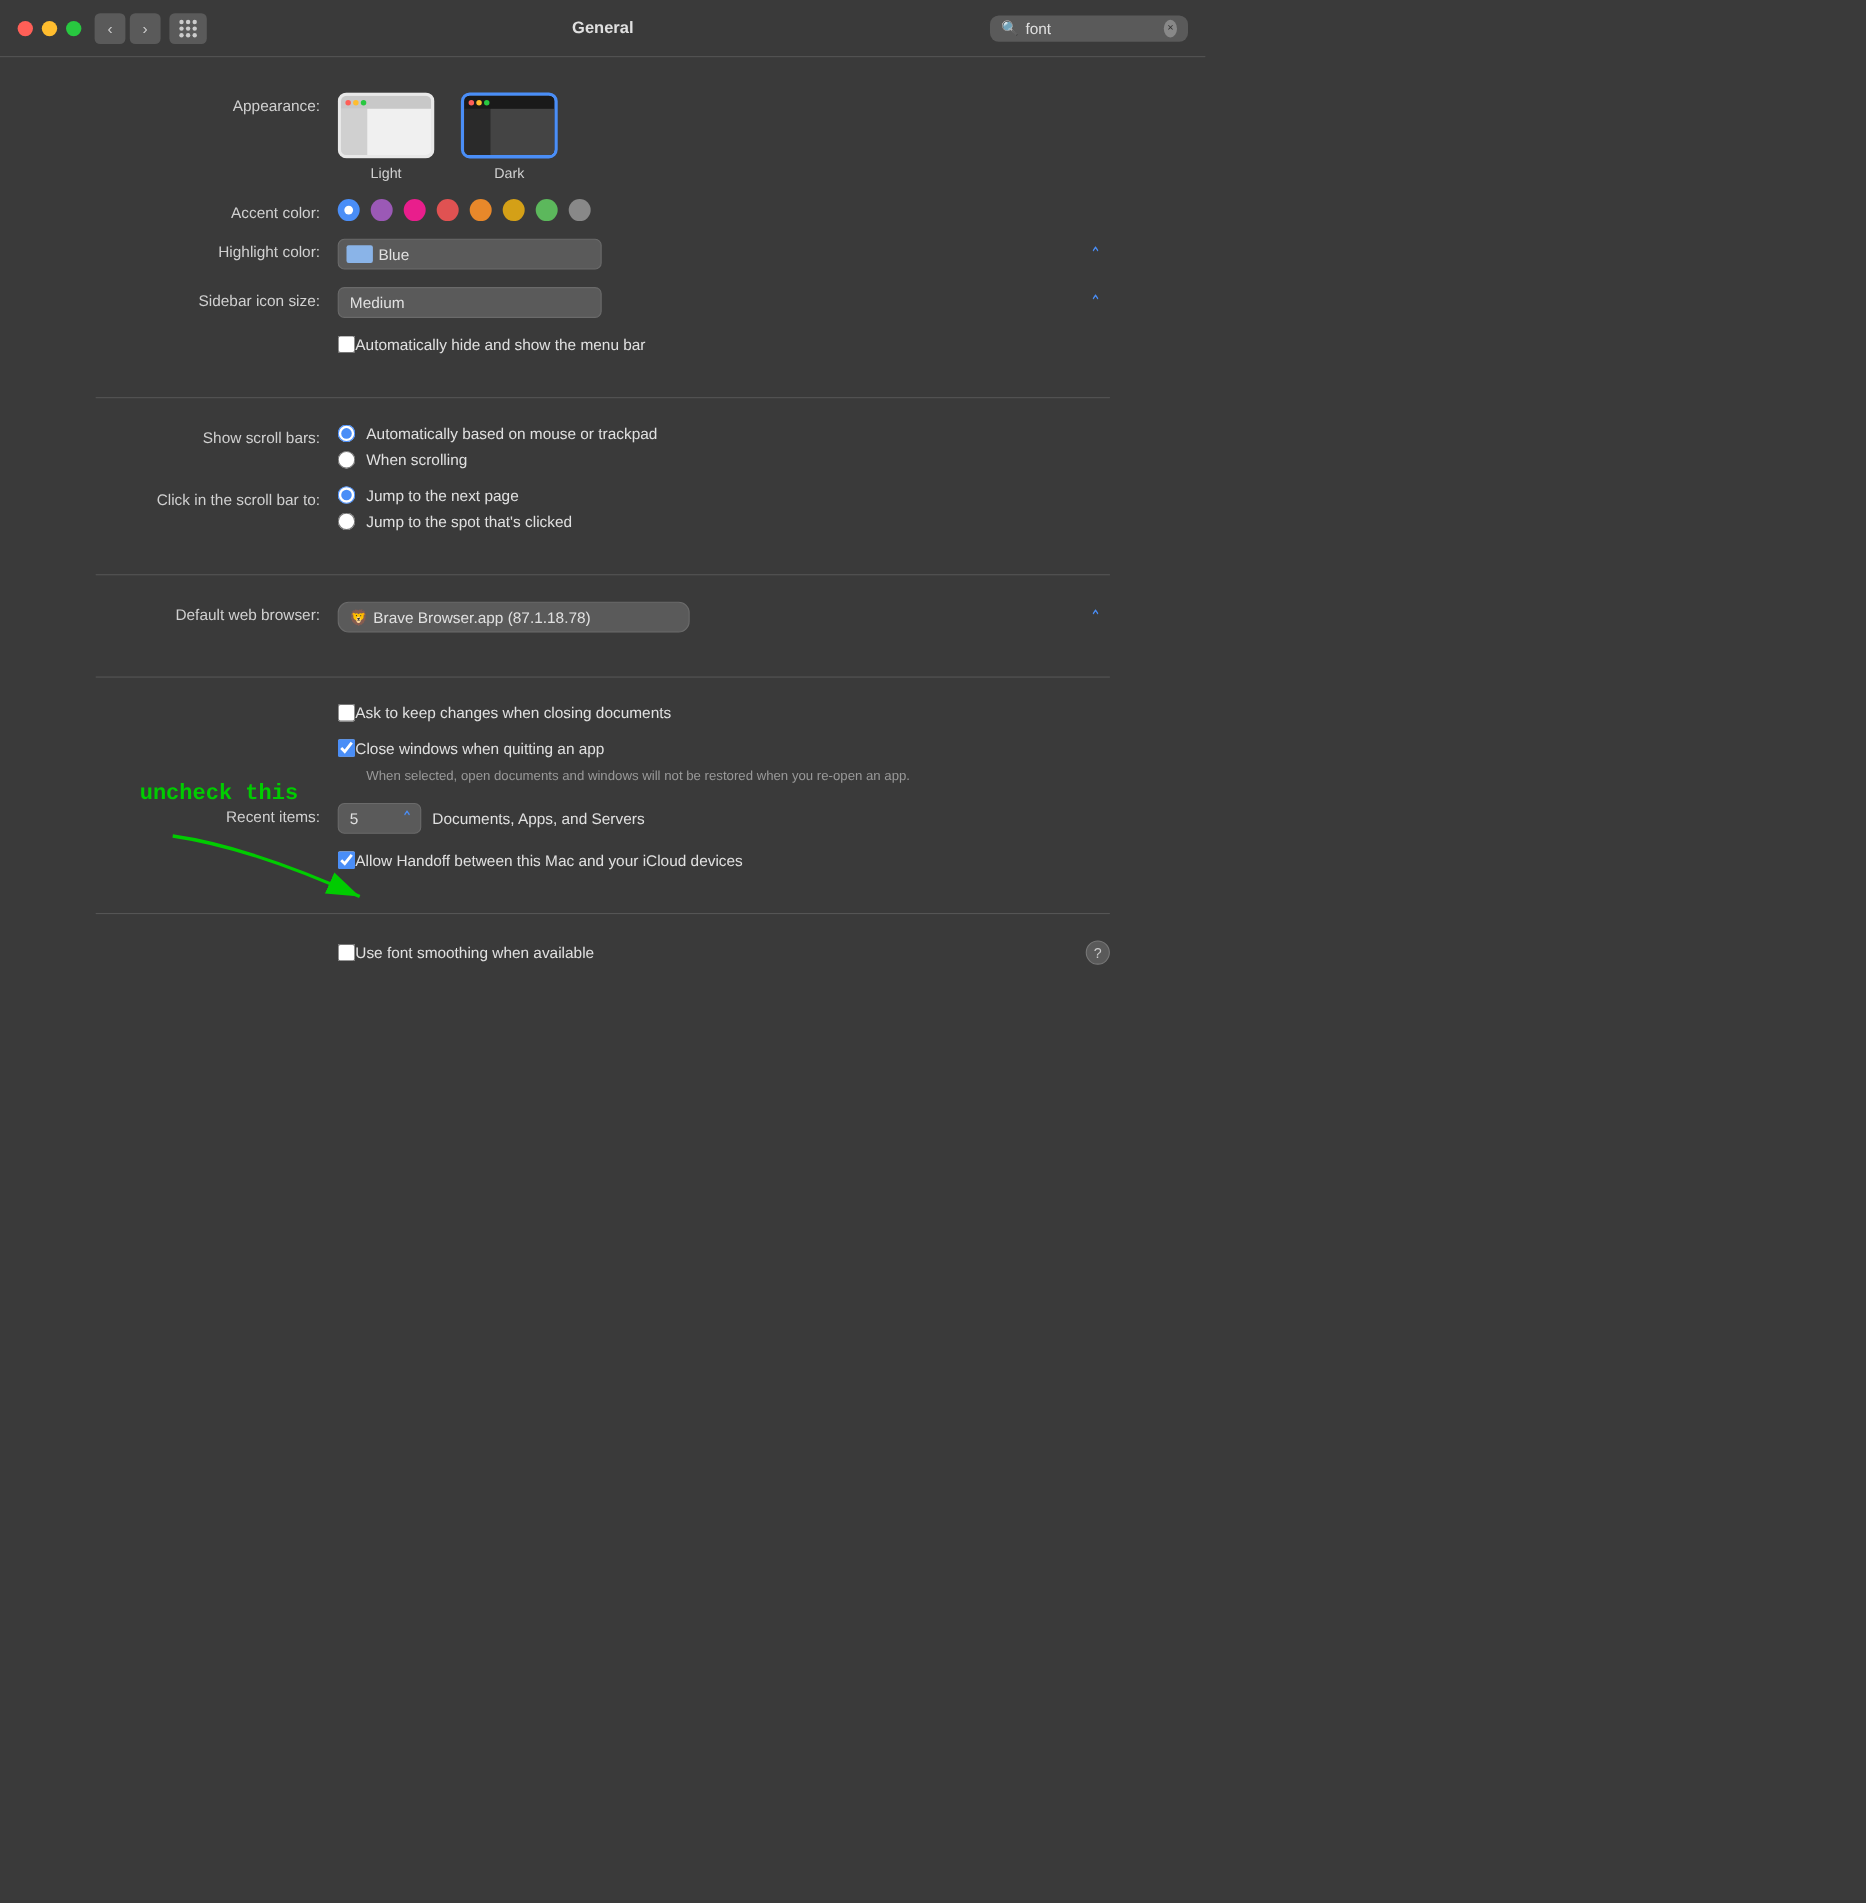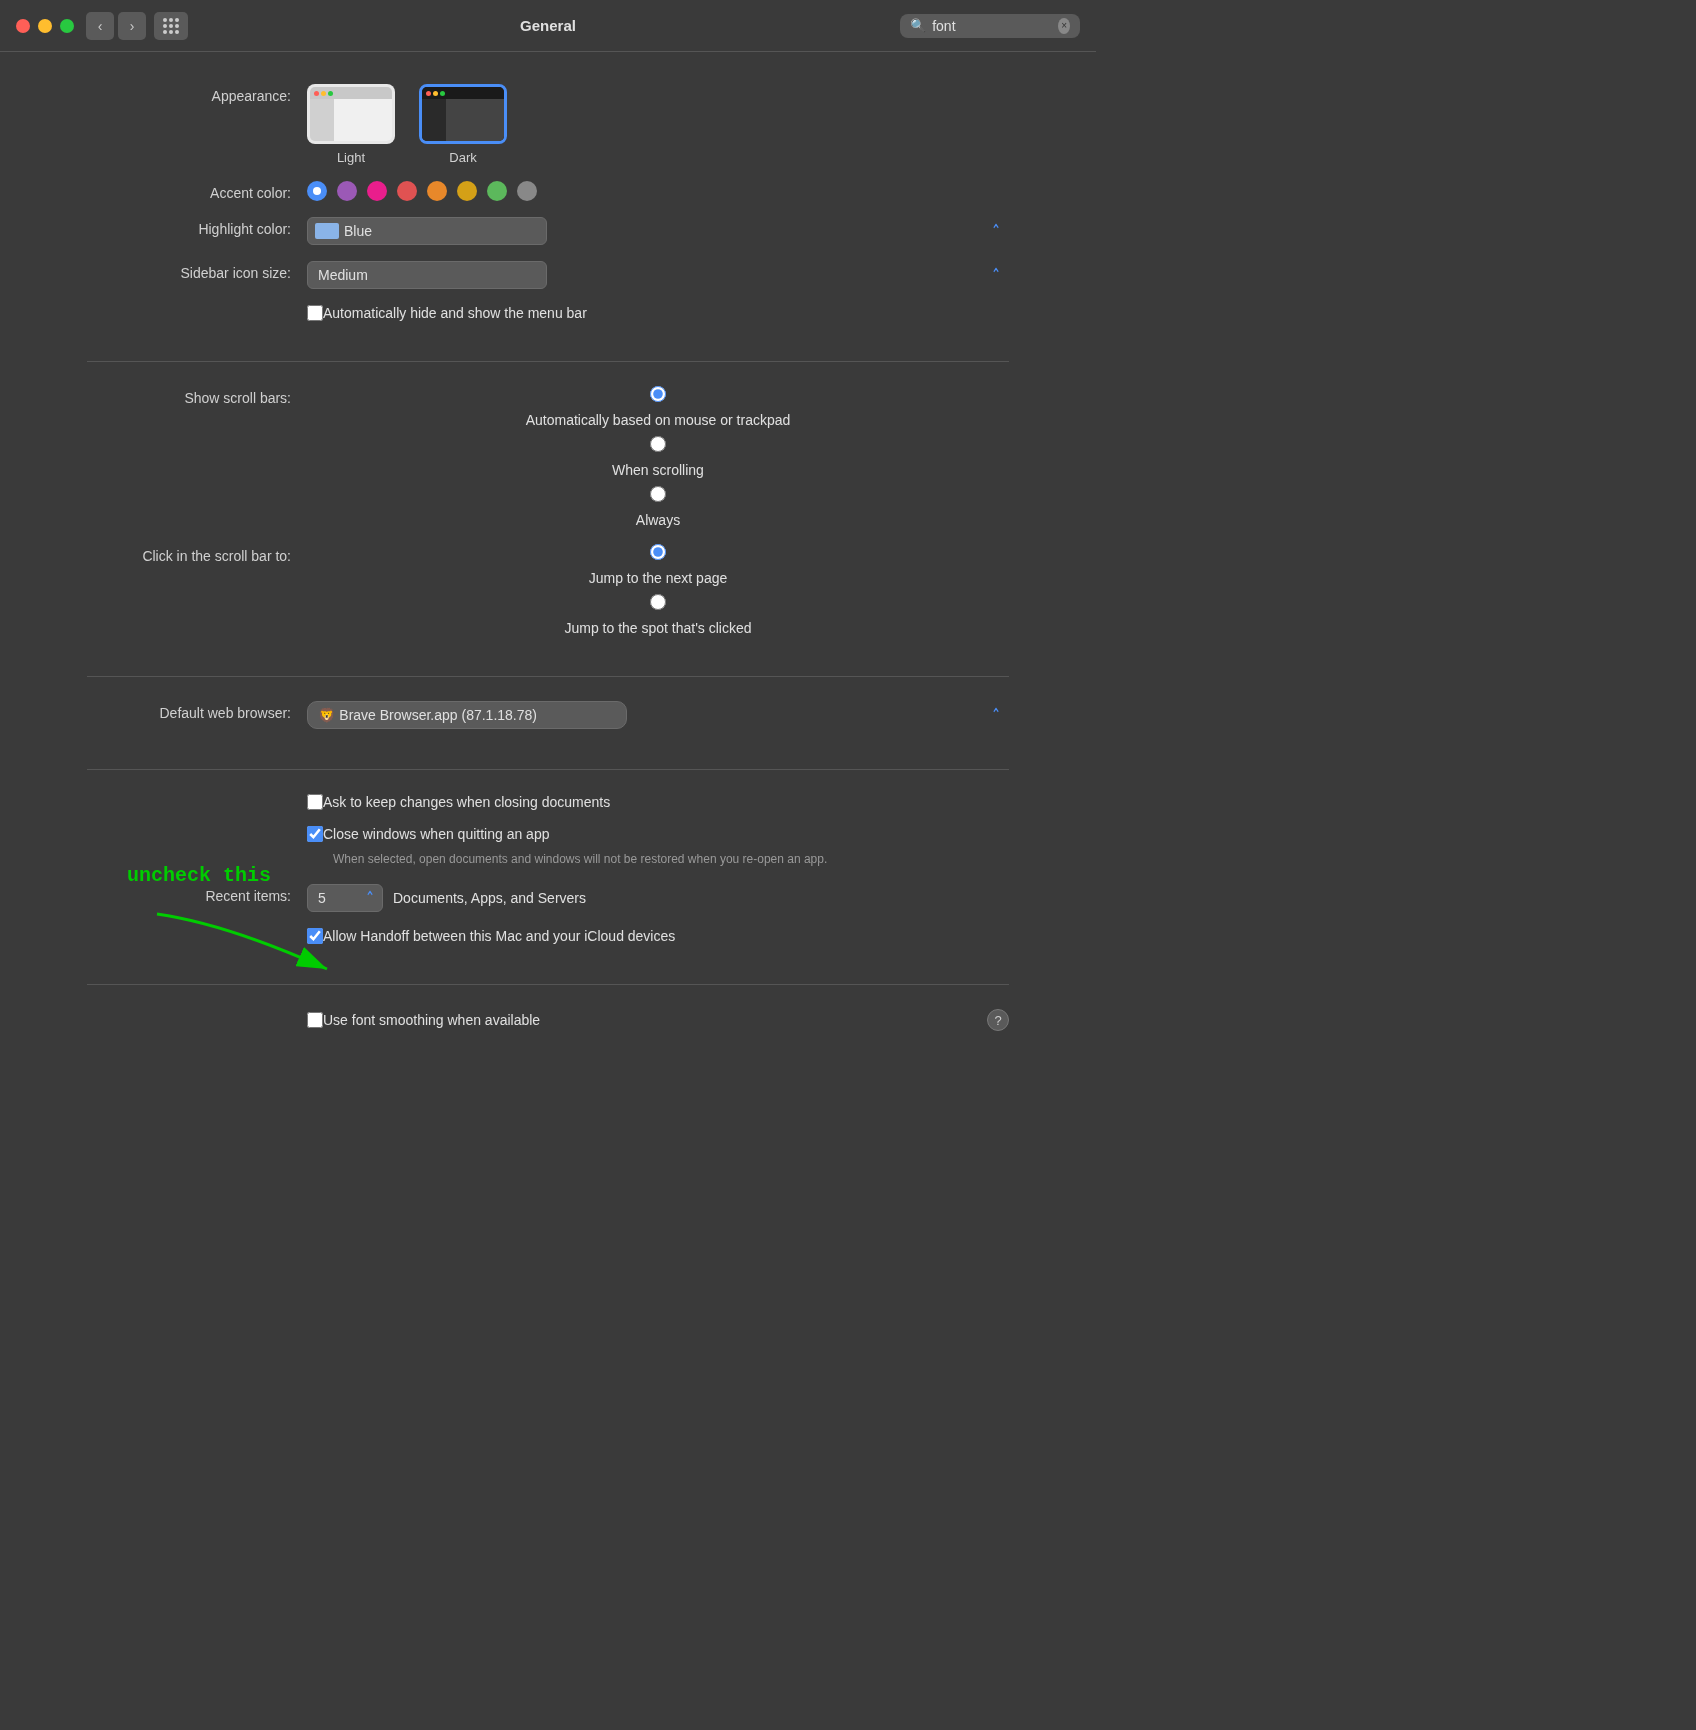--- a/index.html
+++ b/index.html
@@ -290,26 +290,25 @@
     .mac-checkbox input[type=checkbox] {
       width: 16px;
       height: 16px;
       accent-color: #4a8ef7;
       cursor: pointer;
     }
 
     
     .radio-option {
       display: flex;
-      align-items: center;
+      align-items: flex-start;
       gap: 10px;
       font-size: 14px;
       color: #e0e0e0;
       cursor: pointer;
-      flex-direction: column;
     }
     .radio-option input[type=radio] {
       width: 16px;
       height: 16px;
       accent-color: #4a8ef7;
       cursor: pointer;
     }
 
     
     .annotation-container {
@@ -512,24 +511,20 @@
       <div class="label">Show scroll bars:</div>
       <div class="control-area">
         <label class="radio-option">
           <input type="radio" name="scroll_bars" checked="" style="">
           <span>Automatically based on mouse or trackpad</span>
         </label>
         <label class="radio-option">
           <input type="radio" name="scroll_bars" style="">
           <span>When scrolling</span>
         </label>
-        <label class="radio-option">
-          <input type="radio" name="scroll_bars" style="">
-          <span>Always</span>
-        </label>
       </div>
     </div>
 
     <div class="row">
       <div class="label">Click in the scroll bar to:</div>
       <div class="control-area">
         <label class="radio-option">
           <input type="radio" name="click_scroll" checked="" style="">
           <span>Jump to the next page</span>
         </label>

